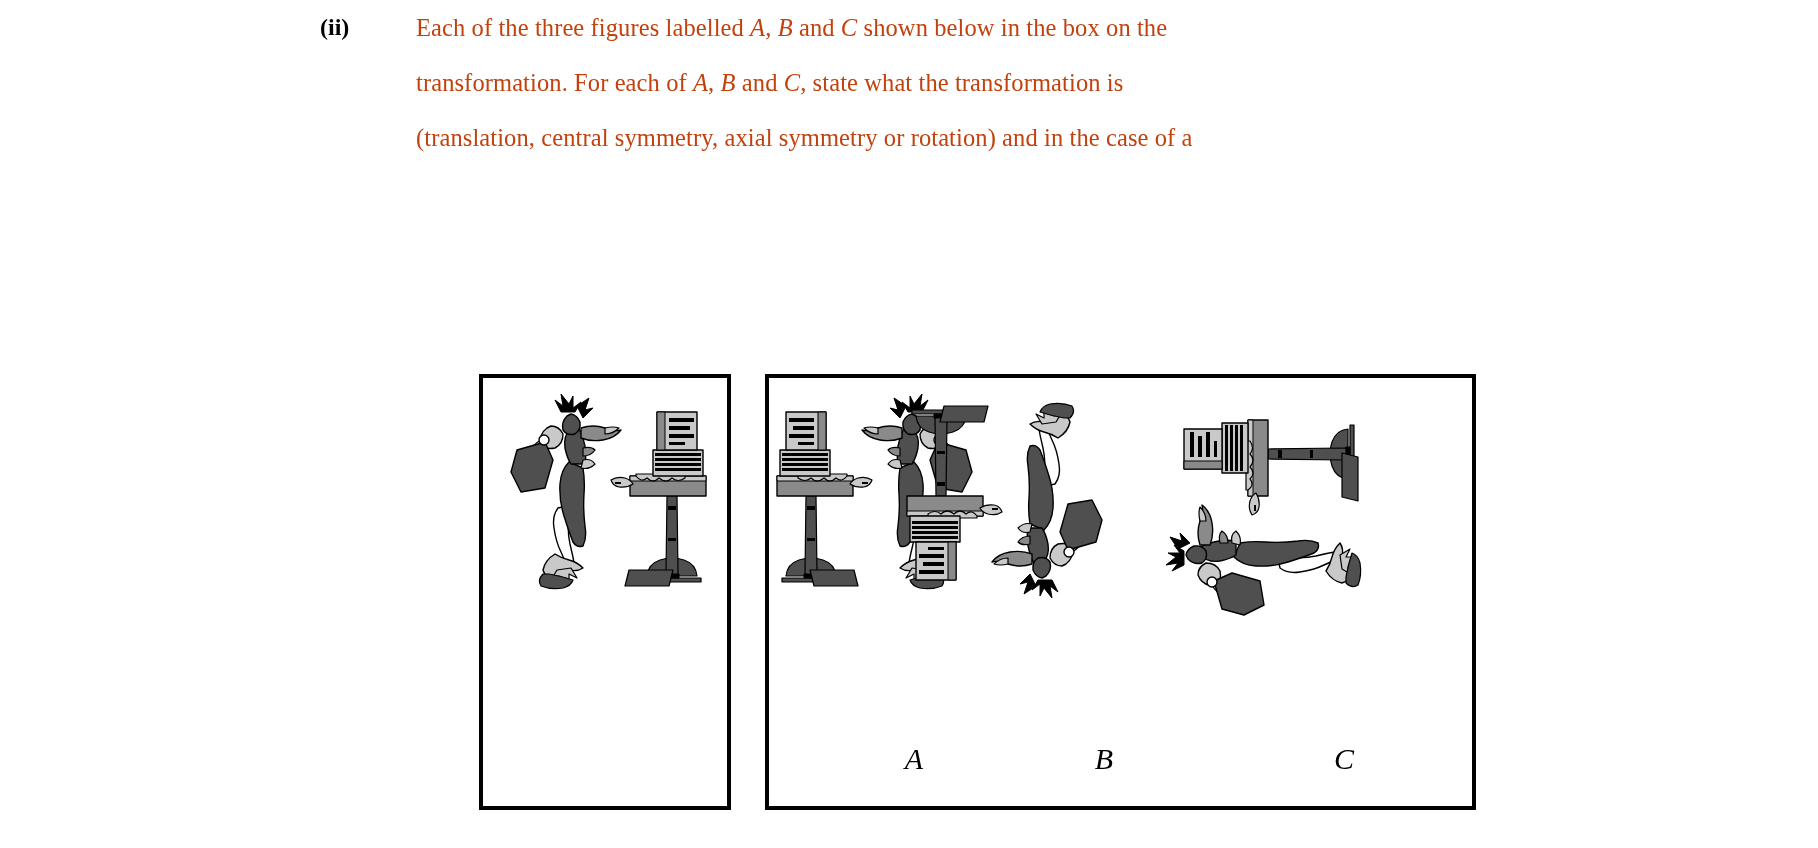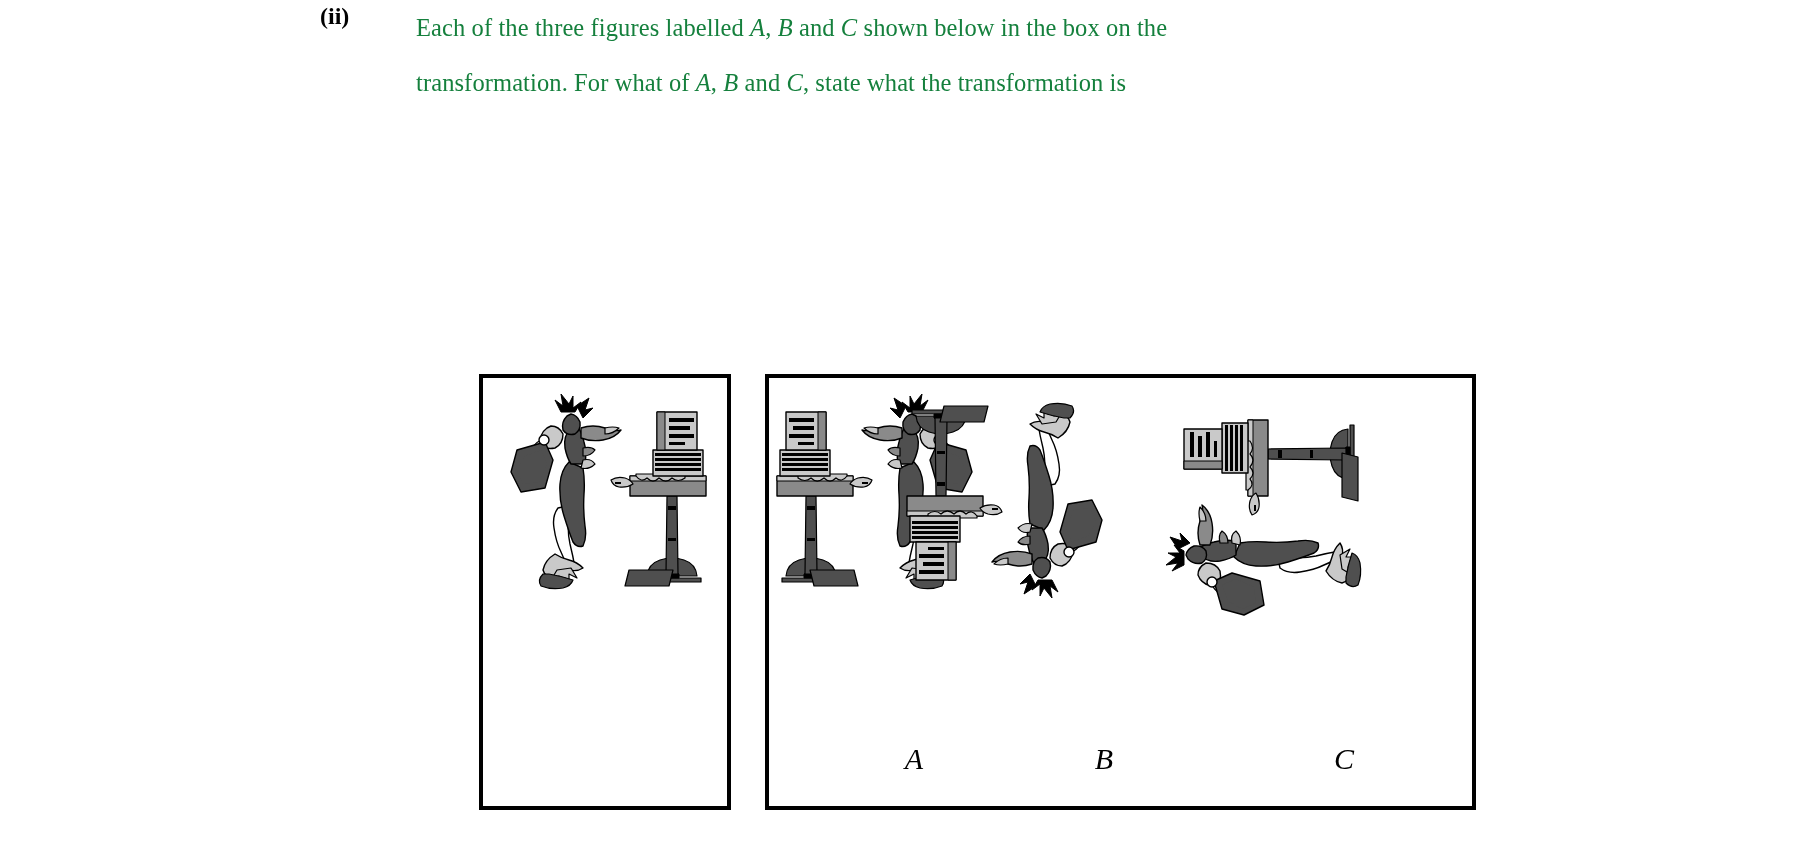--- a/index.html
+++ b/index.html
@@ -18,36 +18,36 @@
   
   #question-block {
     position: absolute;
     left: 320px;
     top: 0px;
     width: 1180px;
   }
   .q-marker {
     position: absolute;
     left: 0px;
-    top: 3px;
+    top: 14px;
     font-weight: bold;
     font-size: 24px;
     color: #000;
     letter-spacing: 0px;
   }
   .q-body {
     position: absolute;
     left: 96px;
     top: 0px;
     width: 1085px;
   }
   .q-line {
     font-size: 24.5px;
     line-height: 55px;
-    color: #15803d;
+    color: #c2410c;
     white-space: nowrap;
     letter-spacing: 0.1px;
   }
   .it { font-style: italic; }
 
   
   #figure-area {
     position: absolute;
     left: 0;
     top: 0;
@@ -80,21 +80,22 @@
   }
   .scene svg { display: block; overflow: visible; }
 </style>
 </head>
 <body>
 
 <div id="question-block">
   <div class="q-marker">(ii)</div>
   <div class="q-body">
     <div class="q-line"><span>Each of the three figures labelled </span><span class="it">A</span><span>, </span><span class="it">B</span><span> and </span><span class="it">C</span><span> shown below in the box on the</span></div>
-    <div class="q-line"><span>transformation.  For what of </span><span class="it">A</span><span>, </span><span class="it">B</span><span> and </span><span class="it">C</span><span>, state what the transformation is</span></div>
+    <div class="q-line"><span>transformation.  For each of </span><span class="it">A</span><span>, </span><span class="it">B</span><span> and </span><span class="it">C</span><span>, state what the transformation is</span></div>
+    <div class="q-line"><span>(translation, central symmetry, axial symmetry or rotation) and in the case of a</span></div>
   </div>
 </div>
 
 <div id="figure-area">
 
   <div class="fig-box" id="box-left">
     <div class="scene" id="scene-original" style="left:14px; top:10px; width:222px; height:220px;">
       <svg width="222" height="220" viewBox="0 0 222 220" id="svg-original">
           <path d="M150,188 Q151,176 163,172 Q175,168 187,172 Q199,176 200,188 Z" fill="#4f4f4f" stroke="#000000" stroke-width="1.2" stroke-linejoin="round"></path>
           <path d="M146,190 L204,190 L204,194 L146,194 Z" fill="#4f4f4f" stroke="#000000" stroke-width="1.2" stroke-linejoin="round"></path>

